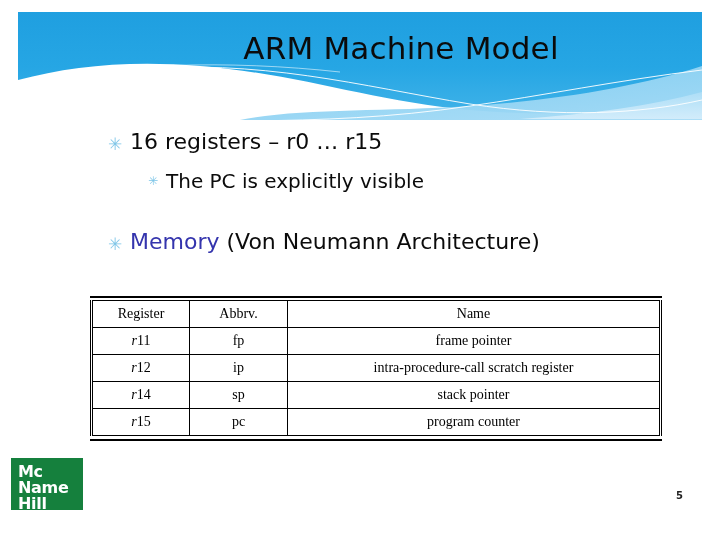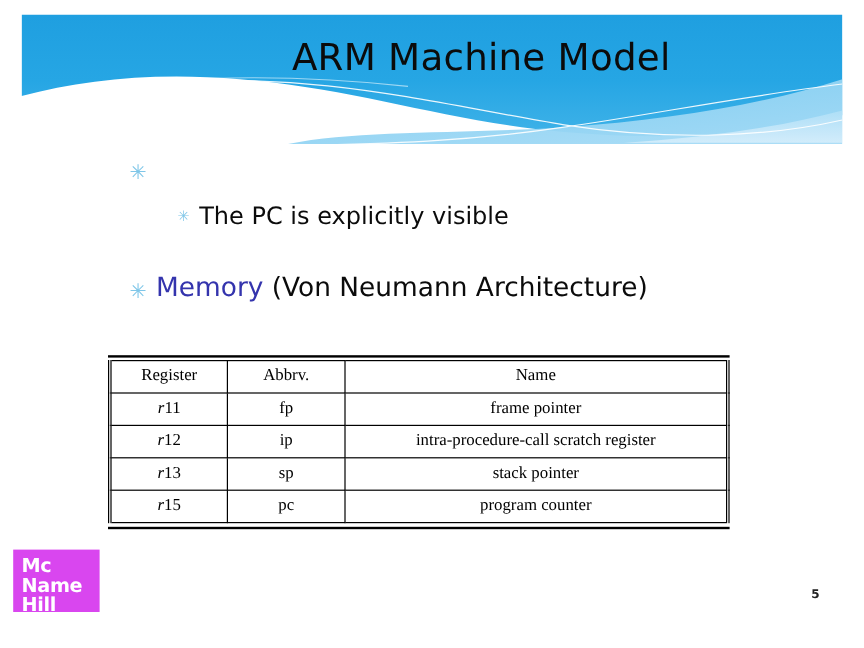--- a/index.html
+++ b/index.html
@@ -105,21 +105,21 @@
   }
   .accent-word {
     color: #3434AD;
   }
 
   
   #table-block {
     position: absolute;
     left: 90px;
     top: 296px;
-    width: 518px;
+    width: 572px;
   }
   .rule {
     width: 100%;
     height: 0;
     border-top: 2px solid #000000;
   }
   #rule-top { margin-bottom: 2px; }
   #rule-bottom { margin-top: 3px; }
 
   table.reg-table {
@@ -148,21 +148,21 @@
   td.cell-reg { font-style: normal; }
   td.cell-reg .rletter { font-style: italic; }
 
   
   #logo {
     position: absolute;
     left: 11px;
     top: 458px;
     width: 72px;
     height: 52px;
-    background: #d946ef;
+    background: #15803d;
     color: #ffffff;
     box-sizing: border-box;
     padding: 6px 0 0 7px;
   }
   #logo .lg-line {
     font-family: "DejaVu Sans", sans-serif;
     font-weight: 700;
     line-height: 1.0;
     letter-spacing: -0.3px;
   }
@@ -223,20 +223,21 @@
     </g>
   </svg>
 
   <div id="slide-title">ARM Machine Model</div>
 </div>
 
 <div id="content">
 
   <div class="bullet-row bullet-l1">
     <span class="bullet-glyph">✳</span>
+    <span class="bullet-text-l1">16 registers – r0 … r15</span>
   </div>
 
   <div class="bullet-row bullet-l2">
     <span class="bullet-glyph">✳</span>
     <span class="bullet-text-l2">The PC is explicitly visible</span>
   </div>
 
   <div class="bullet-row bullet-row-memory">
     <span class="bullet-glyph">✳</span>
     <span class="bullet-text-l1"><span class="accent-word">Memory</span><span> (Von Neumann Architecture)</span></span>
@@ -265,21 +266,21 @@
         <td>frame pointer</td>
       </tr>
 
       <tr>
         <td class="cell-reg"><span class="rletter">r</span><span>12</span></td>
         <td>ip</td>
         <td>intra-procedure-call scratch register</td>
       </tr>
 
       <tr>
-        <td class="cell-reg"><span class="rletter">r</span><span>13</span></td>
+        <td class="cell-reg"><span class="rletter">r</span><span>14</span></td>
         <td>sp</td>
         <td>stack pointer</td>
       </tr>
 
 
       <tr>
         <td class="cell-reg"><span class="rletter">r</span><span>15</span></td>
         <td>pc</td>
         <td>program counter</td>
       </tr>

